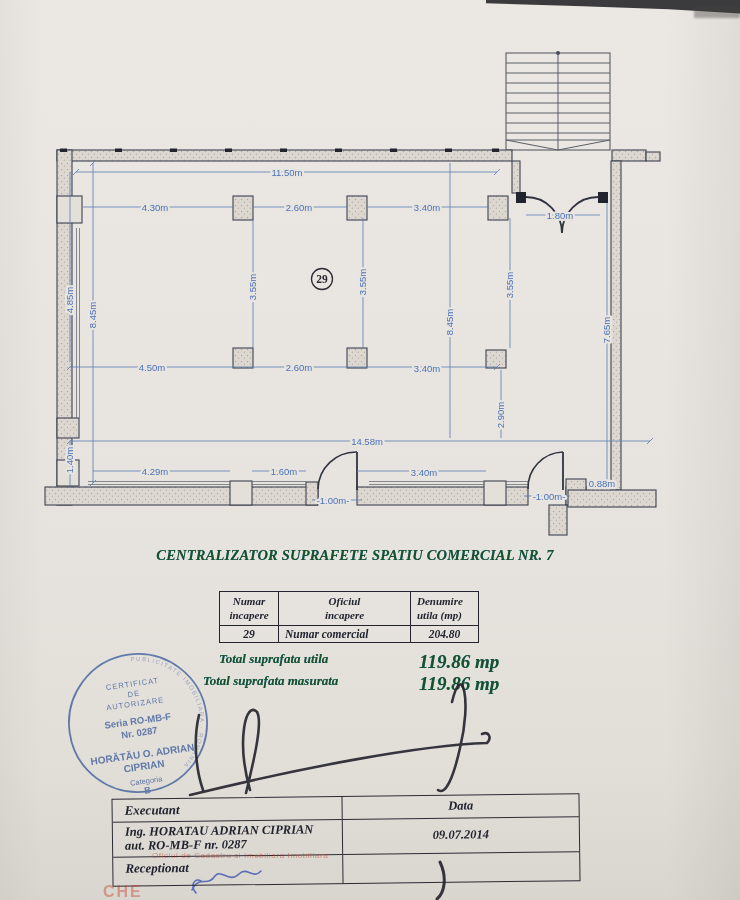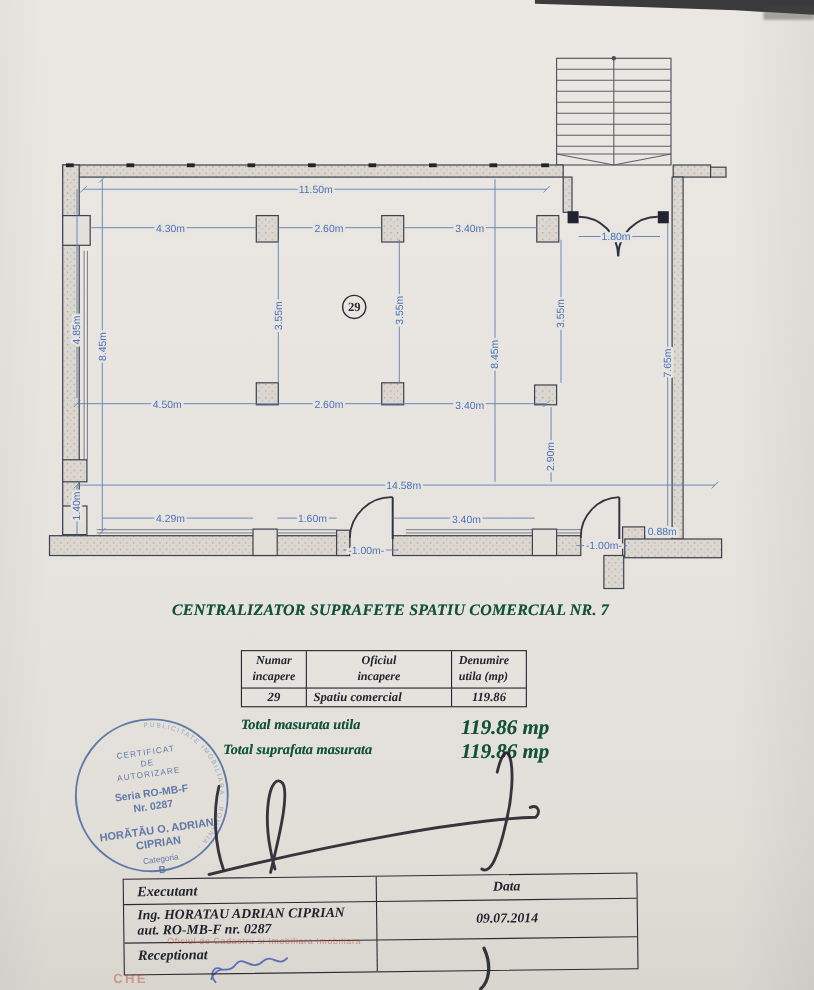--- a/index.html
+++ b/index.html
@@ -38,21 +38,21 @@
   .exec-table .c{border-right:1.4px solid #2b2b33;border-bottom:1.4px solid #2b2b33;
     display:flex;flex-direction:column;justify-content:center;font-size:13px;line-height:1.1;}
   .exec-table .c:nth-child(2n){border-right:none;}
   .exec-table .c.bot{border-bottom:none;}
   .exec-table .pad{padding-left:12px;}
   .exec-table .ctr{align-items:center;font-size:12.5px;}
   .exec-table .two{font-size:12.5px;}
   
   .red-faint1{left:152px;top:851px;width:370px;font-size:8px;color:rgba(193,66,42,.5);
     filter:blur(.4px);letter-spacing:.6px;}
-  .red-faint2{left:103px;top:883px;font-size:12px;font-weight:bold;color:rgba(200,62,40,.42);
+  .red-faint2{left:103px;top:883px;font-size:16px;font-weight:bold;color:rgba(200,62,40,.42);
     filter:blur(.7px);letter-spacing:2px;}
   svg text{user-select:none;}
   .dim{font-family:"Liberation Sans",sans-serif;font-size:9.5px;fill:#4a72b8;
     paint-order:stroke;stroke:#e8e5e0;stroke-width:4.5px;stroke-linejoin:round;}
   .stamp-svg{filter:blur(.3px);}
 </style>
 </head>
 <body>
 
 <div class="abs scan-strip"></div>
@@ -239,25 +239,25 @@
   </div>
   <div class="c bi-serif">
     <span>Oficiul</span>
     <span>incapere</span>
   </div>
   <div class="c bi-serif left">
     <span>Denumire</span>
     <span>utila (mp)</span>
   </div>
   <div class="c bi-serif last-row">29</div>
-  <div class="c bi-serif last-row left">Spatiu comercial</div>
-  <div class="c bi-serif last-row">119.86</div>
+  <div class="c bi-serif last-row left">Numar comercial</div>
+  <div class="c bi-serif last-row">204.80</div>
 </div>
 
-<div class="abs blue-serif tot-label" style="left:219px;top:651px">Total masurata utila</div>
+<div class="abs blue-serif tot-label" style="left:219px;top:651px">Total suprafata utila</div>
 <div class="abs blue-serif tot-value" style="left:419px;top:651px">119.86 mp</div>
 <div class="abs blue-serif tot-label" style="left:203px;top:673px">Total suprafata masurata</div>
 <div class="abs blue-serif tot-value" style="left:419px;top:673px">119.86 mp</div>
 
 <svg class="abs stamp-svg" style="left:51px;top:636px" width="174" height="174" viewBox="0 0 174 174">
   <g transform="rotate(-8 87 87)" opacity="0.82" fill="#44639f" font-family="Liberation Sans, sans-serif" text-anchor="middle">
     <circle cx="87" cy="87" r="69" fill="none" stroke="#44639f" stroke-width="1.8"></circle>
     <defs>
         <path id="ringp" d="M87,25 a62,62 0 1 1 -0.01,0"></path>
       </defs>

